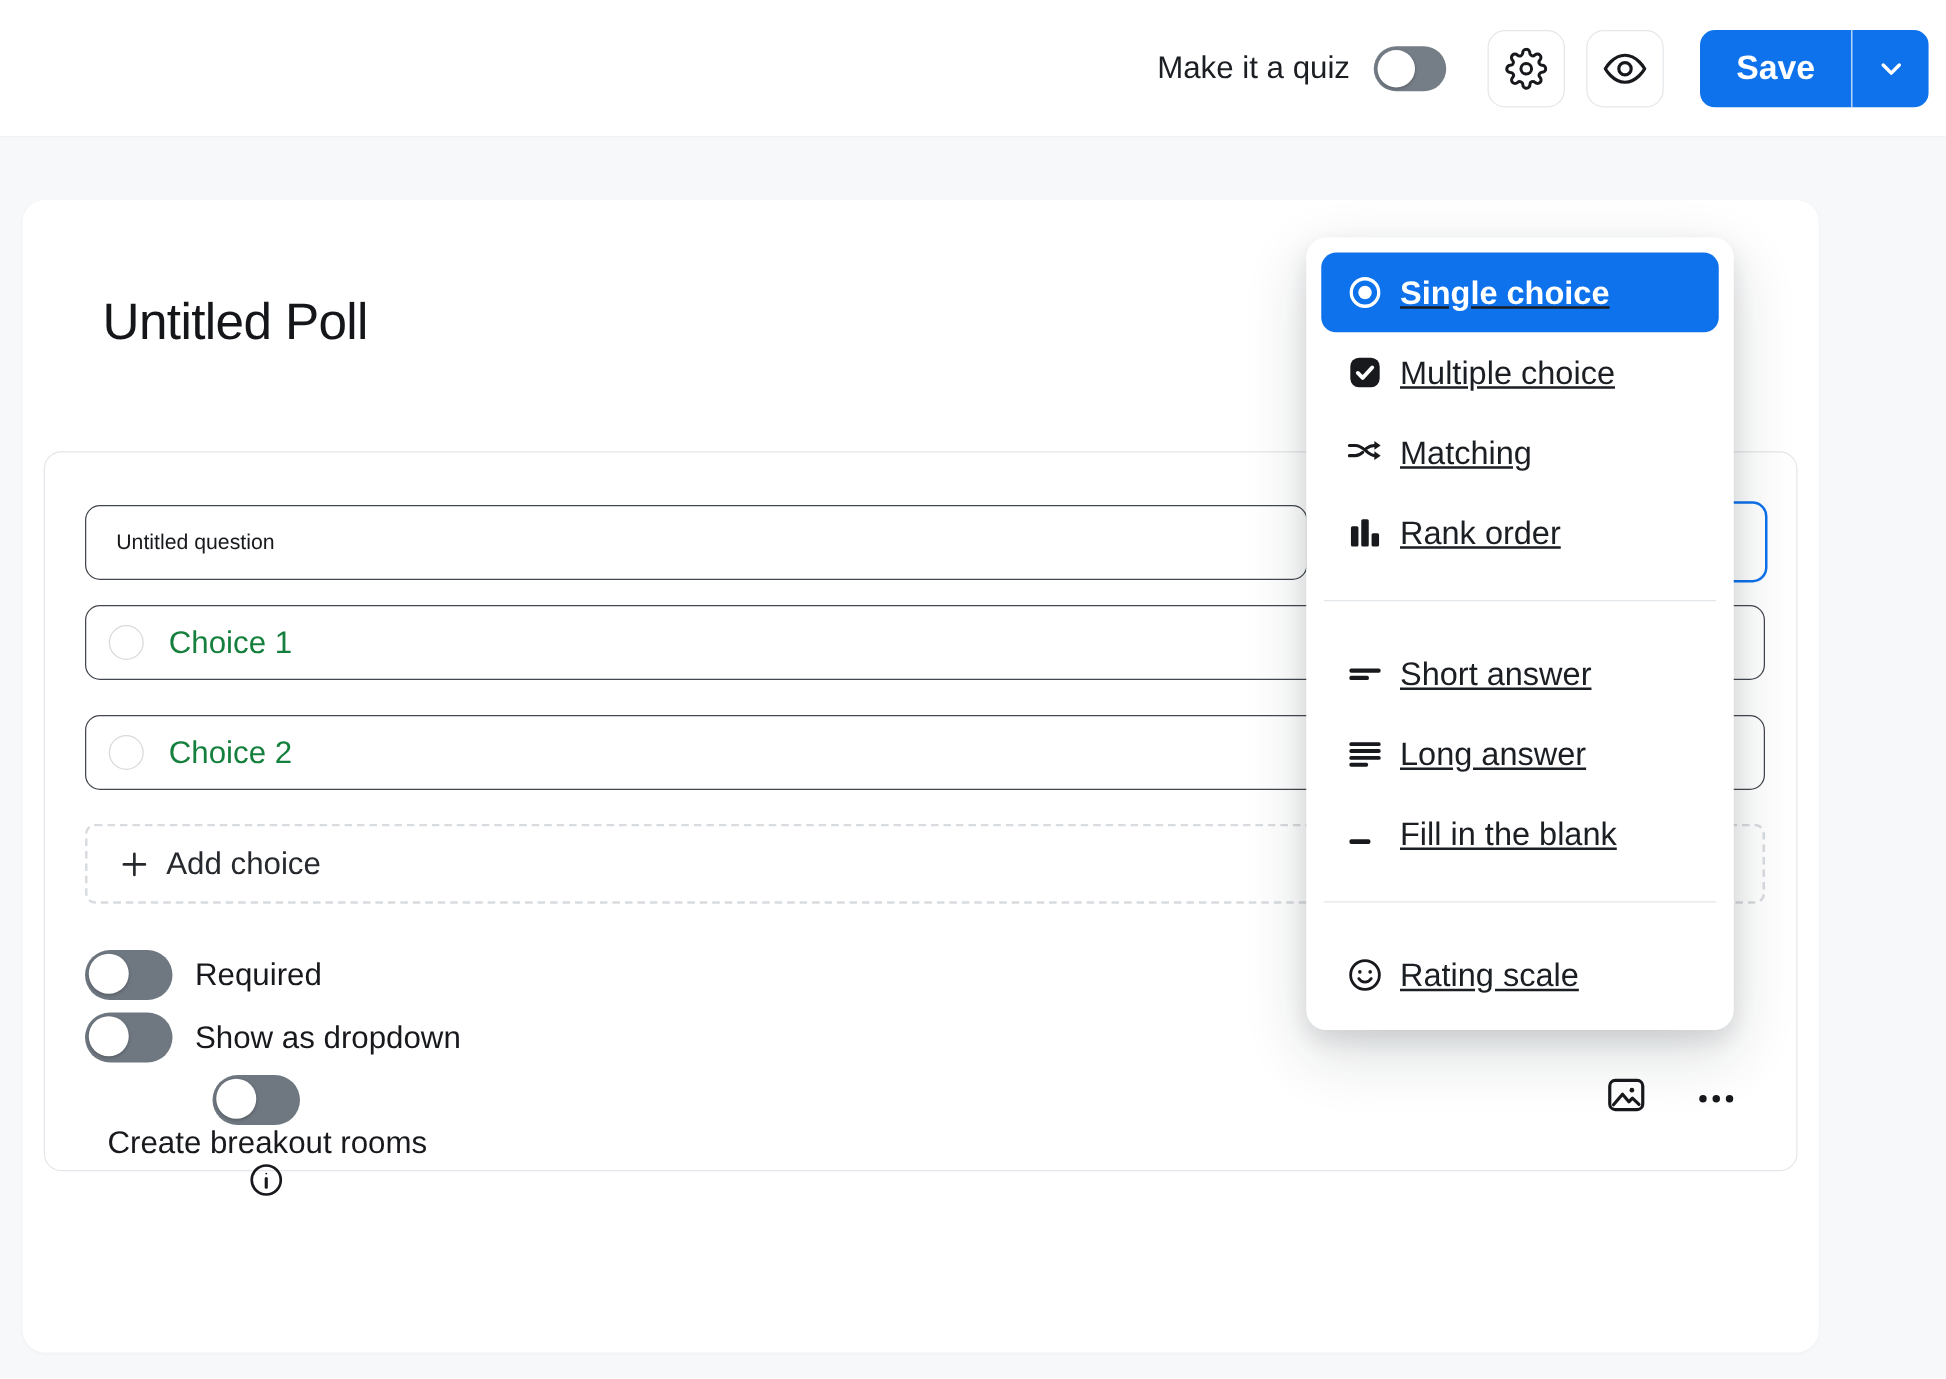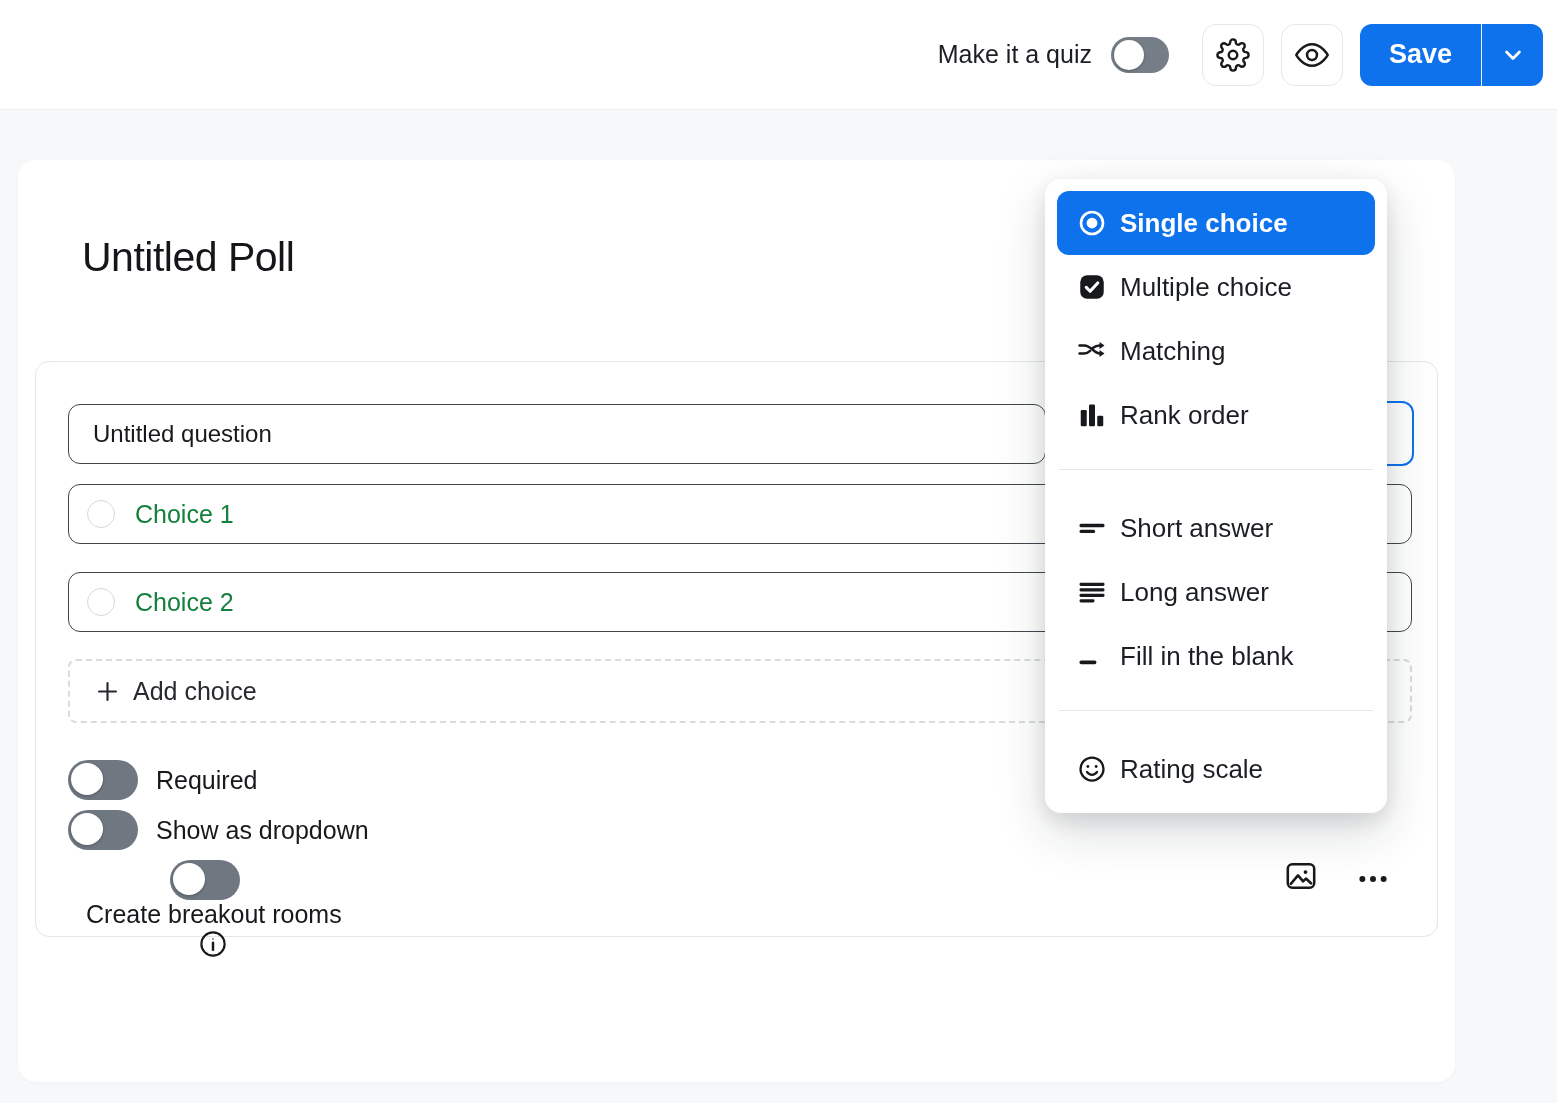--- a/index.html
+++ b/index.html
@@ -17,21 +17,21 @@
   .switch { position:relative; border-radius:999px; cursor:pointer; flex:none; }
   .switch .knob { position:absolute; background:#fff; border-radius:50%; box-shadow:0 1px 3px rgba(0,0,0,.25); }
   .switch.off .knob { left:3px; top:3px; }
   .switch-header { width:58px; height:36px; background:#757d87; margin-right:33px; }
   .switch-header .knob { width:30px; height:30px; }
   .icon-btn {
     width:62px; height:62px; border:1px solid #e4e7ea; border-radius:14px; background:#fff;
     display:flex; align-items:center; justify-content:center; cursor:pointer;
   }
   .icon-btn + .icon-btn { margin-left:17px; }
-  .save-group { display:flex; margin-left:17px; height:62px; border-radius:12px; overflow:hidden;align-items:flex-end; }
+  .save-group { display:flex; margin-left:29px; height:62px; border-radius:12px; overflow:hidden;align-items:flex-end; }
   .save-main {
     background:#0E72ED; color:#fff; border:none; font-family:inherit; font-size:27px; font-weight:600;
     width:122px; height:62px; cursor:pointer; border-right:1.5px solid rgba(255,255,255,.9);
   }
   .save-caret {
     background:#0E72ED; border:none; width:61px; height:62px; cursor:pointer;
     display:flex; align-items:center; justify-content:center;
   }
 
   
@@ -47,21 +47,21 @@
     position:absolute; left:17px; top:201px; width:1403px; height:576px;
     border:1px solid #e3e6ea; border-radius:14px; background:#fff;
   }
   .text-field {
     position:absolute; height:60px; border:1.5px solid #42474e; border-radius:12px; background:#fff;
     display:flex; align-items:center; font-size:25px; color:#15803d;
   }
   .q-input {
     left:32px; top:42px; width:978px; padding:0 24px;
     border:1.5px solid #42474e; border-radius:12px; position:absolute; height:60px;
-    font-family:inherit; font-size:24px; color:#17191c; outline:none;
+    font-family:inherit; font-size:17px; color:#17191c; outline:none;
   }
   .type-btn {
     position:absolute; left:1022px; top:39px; width:356px; height:65px;
     background:#fff; border:2.5px solid #0E72ED; border-radius:12px; cursor:pointer;
   }
   .choice-field { left:32px; width:1344px; padding:0 18px; cursor:text; }
   .choice-1 { top:122px; }
   .choice-2 { top:210px; }
   .radio-circle { width:28px; height:28px; border:1.5px solid #d7dadd; border-radius:50%; background:#fff; margin-right:20px; flex:none; }
   .add-choice {
@@ -221,21 +221,21 @@
               <circle cx="4.5" cy="12" r="2.1"></circle>
                 <circle cx="12" cy="12" r="2.1"></circle>
                 <circle cx="19.5" cy="12" r="2.1"></circle>
             </svg>
           </span>
         </button>
       </div>
 
     </div>
 
-    <div class="type-menu" style="left:1045px; top:69px;">
+    <div class="type-menu" style="left:1045px; top:80px;text-decoration:underline;">
 
       <div class="menu-item selected">
         <span class="mi">
           <svg width="30" height="30" viewBox="0 0 24 24">
             <circle cx="12" cy="12" r="8.8" fill="none" stroke="#fff" stroke-width="2.1"></circle>
             <circle cx="12" cy="12" r="4.3" fill="#fff"></circle>
           </svg>
         </span>
         <span>Single choice</span>
       </div>

